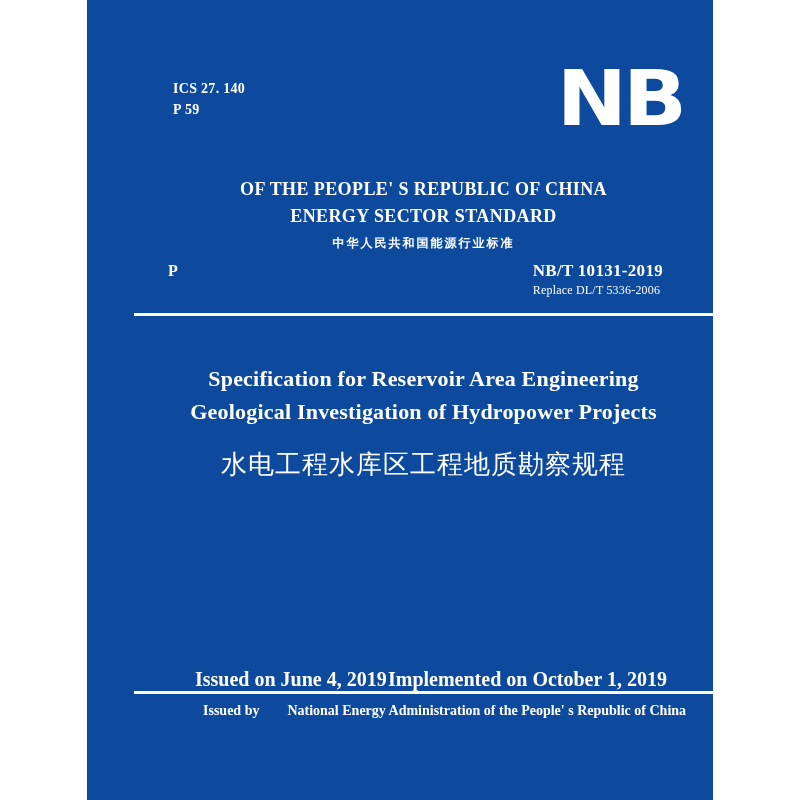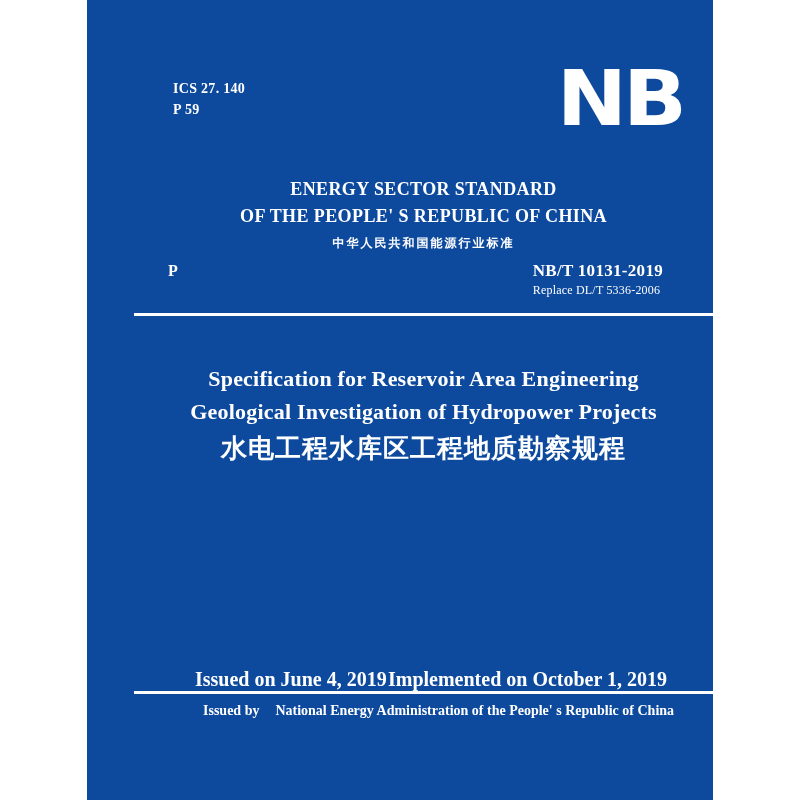--- a/index.html
+++ b/index.html
@@ -99,24 +99,24 @@
   .rule-bottom { top: 691px; }
   
   .title-block { top: 362px; }
   .title-block .en {
     font-size: 22px;
     font-weight: bold;
     line-height: 33px;
     letter-spacing: 0.2px;
   }
   .title-block .cn {
-    margin-top: 2px;
+    margin-top: 18px;
     font-family: "Liberation Sans", sans-serif;
     font-size: 26px;
-    font-weight: bold;
+    font-weight: normal;
     line-height: 36px;
     letter-spacing: 1px;
   }
   
   .issue-row { top: 670px; height: 18px; font-size: 20px; font-weight: bold; }
   .issued-on {
     position: absolute;
     left: 61px; top: 0;
     line-height: 18px;
     white-space: nowrap;
@@ -131,40 +131,40 @@
     top: 702px;
     text-align: left;
     font-size: 14px;
     font-weight: bold;
     line-height: 18px;
   }
   .issuer-row .inner {
     position: absolute;
     left: 69px; top: 0;
     display: flex;
-    gap: 16px;
+    gap: 28px;
     white-space: nowrap;
   }
 </style>
 </head>
 <body>
 
 <div class="page">
   <div class="cover-panel">
 
     <div class="ics-block">
       <div>ICS 27. 140</div>
       <div>P 59</div>
     </div>
 
     <div class="nb-logo">NB</div>
 
     <div class="content-col std-header">
+      <div class="en">OF THE PEOPLE' S REPUBLIC OF CHINA</div>
       <div class="en">ENERGY SECTOR STANDARD</div>
-      <div class="en">OF THE PEOPLE' S REPUBLIC OF CHINA</div>
       <div class="cn">中华人民共和国能源行业标准</div>
     </div>
 
     <div class="content-col code-row">
       <div class="class-letter">P</div>
       <div class="number-block">
         <div class="std-number">NB/T 10131-2019</div>
         <div class="replaces">Replace DL/T 5336-2006</div>
       </div>
     </div>

